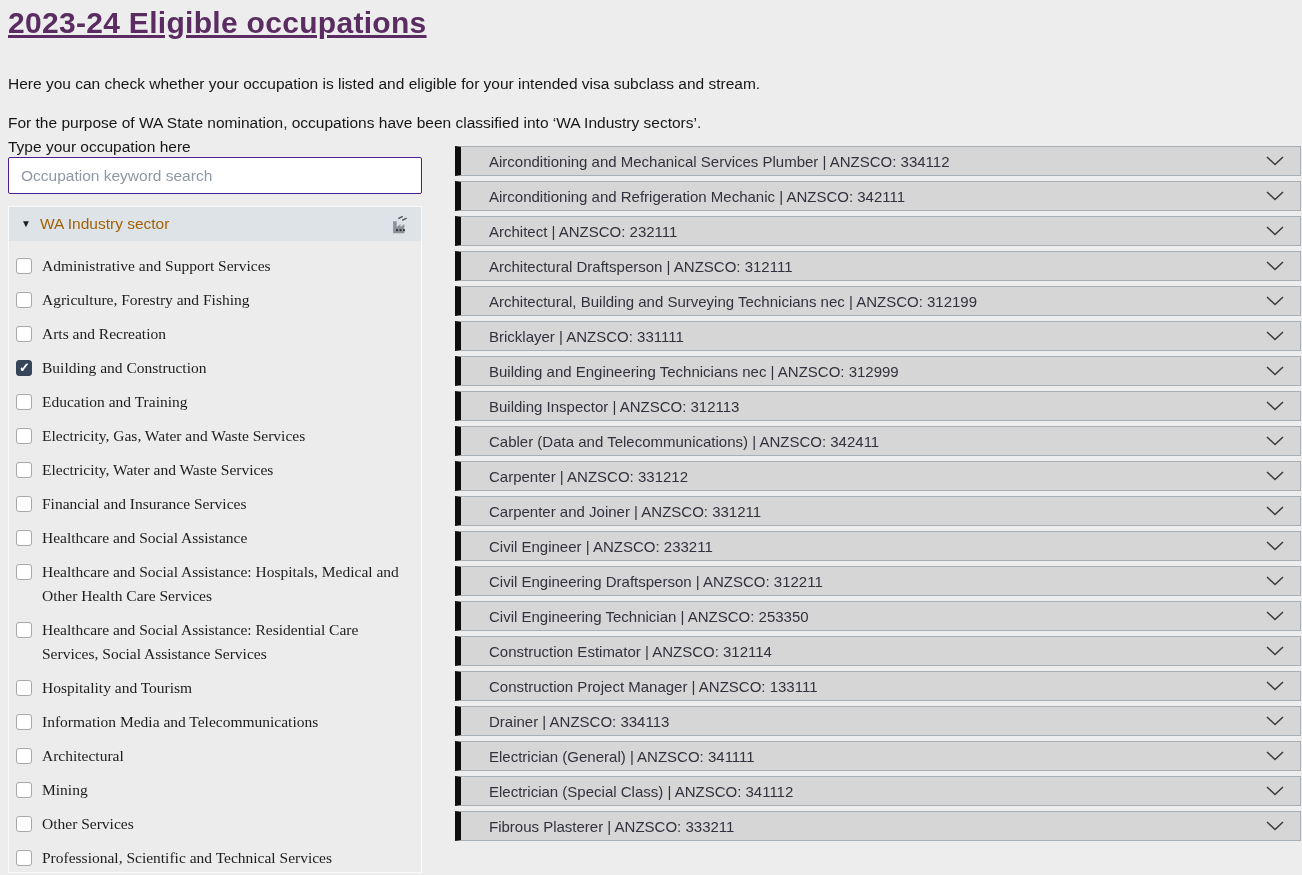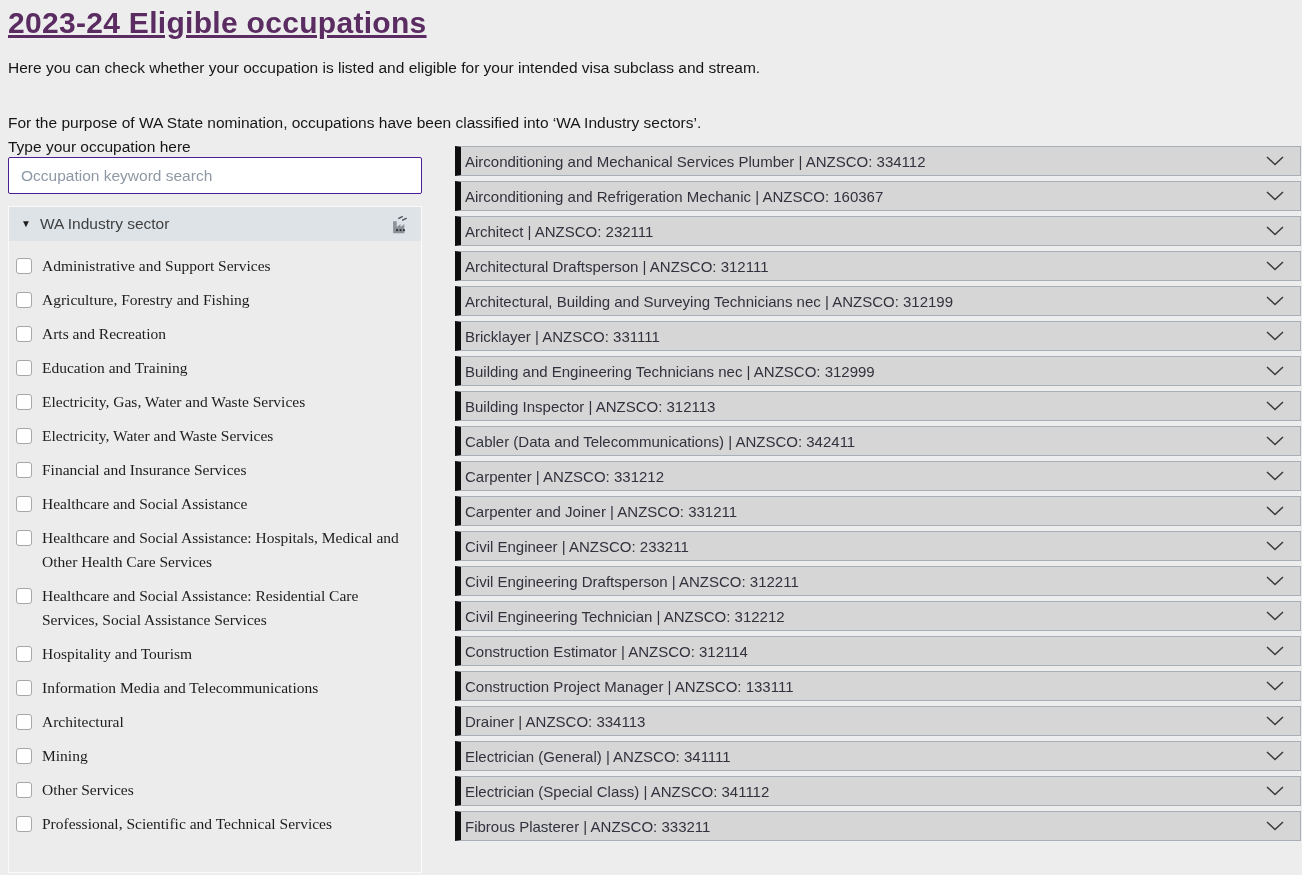--- a/index.html
+++ b/index.html
@@ -7,21 +7,21 @@
     width:1302px; height:875px; overflow:hidden;
     font-family:"Liberation Sans", sans-serif; color:#1f1f1f;
   }
   .stage { position:relative; width:1302px; height:875px; }
 
   .page-title {
     position:absolute; left:8px; top:6px; margin:0;
     font-size:30px; font-weight:bold; color:#5a2c61; letter-spacing:.3px;text-decoration:underline;
   }
   .intro { position:absolute; left:8px; font-size:15.5px; color:#161616; }
-  .intro-1 { top:43px; }
+  .intro-1 { top:59px; }
   .intro-2 { top:98px; }
 
   
   .search-label { position:absolute; left:8px; top:138px; font-size:15.5px; color:#161616; }
   .search-input {
     position:absolute; left:8px; top:157px; width:414px; height:37px;
     box-sizing:border-box; border:1px solid #4c1d95; border-radius:2px;
     background:#ffffff; padding:0 12px; font-size:15.5px; color:#333;
     font-family:"Liberation Sans", sans-serif; outline:none;
   }
@@ -29,21 +29,21 @@
 
   .facet {
     position:absolute; left:8px; top:206px; width:414px; height:667px;
     box-sizing:border-box; border:1px solid #fafafa; background:#ececec; overflow:hidden;
   }
   .facet-header {
     height:34px; background:#dde3e7; display:flex; align-items:center;
     padding:0 10px 0 12px; cursor:pointer;
   }
   .caret { font-size:10px; color:#1d1d1d; margin-right:9px; line-height:1; }
-  .facet-title { font-size:15.5px; color:#404040; flex:1; }
+  .facet-title { font-size:15.5px; color:#a16207; flex:1; }
   .factory-icon { display:flex; align-items:center; }
 
   .sector-list { padding-top:8px;font-family:Liberation Serif, serif; }
   .sector-item { display:flex; align-items:flex-start; padding:5px 10px 5px 7px; cursor:pointer; }
   .cb {
     width:16px; height:16px; min-width:16px; box-sizing:border-box;
     border:1px solid #a7a7a7; border-radius:3px; background:#ffffff;
     margin:4px 10px 0 0; position:relative;
   }
   .cb.checked { background:#36455a; border-color:#36455a; }
@@ -51,21 +51,21 @@
     content:"✓"; position:absolute; left:2px; top:-1px;
     color:#fff; font-size:13px; font-weight:bold;
   }
   .sector-label { font-size:15.5px; line-height:24px; color:#1d1d1d; }
 
   
   .occupation-list { position:absolute; left:455px; top:146px; width:846px; }
   .occ-row {
     box-sizing:border-box; height:30px; margin-bottom:5px;
     background:#d6d6d6; border:1px solid #a9afb6; border-left:6px solid #0e0e0e;
-    display:flex; align-items:center; padding:0 16px 0 4px; cursor:pointer;
+    display:flex; align-items:center; padding:0 16px 0 28px; cursor:pointer;
   }
   .occ-title { font-size:15px; color:#32323e; flex:1; white-space:nowrap; overflow:hidden; }
   .text-cursor { display:inline-block; width:2px; height:16px; background:#141414; vertical-align:-3px; margin-left:1px; }
   .chev { width:18px; height:10px; flex:none; margin-left:12px; }
 </style>
 </head>
 <body>
 
 <div class="stage">
 
@@ -102,20 +102,24 @@
         <div class="sector-item">
           <span class="cb"></span>
           <span class="sector-label">Agriculture, Forestry and Fishing</span>
         </div>
 
         <div class="sector-item">
           <span class="cb"></span>
           <span class="sector-label">Arts and Recreation</span>
         </div>
 
+        <div class="sector-item">
+          <span class="cb checked"></span>
+          <span class="sector-label">Building and Construction</span>
+        </div>
 
         <div class="sector-item">
           <span class="cb"></span>
           <span class="sector-label">Education and Training</span>
         </div>
 
         <div class="sector-item">
           <span class="cb"></span>
           <span class="sector-label">Electricity, Gas, Water and Waste Services</span>
         </div>
@@ -180,21 +184,21 @@
   <div class="occupation-list">
 
       <div class="occ-row">
         <span class="occ-title"><span>Airconditioning and Mechanical Services Plumber | ANZSCO: 334112</span></span>
         <svg class="chev" viewBox="0 0 18 10" aria-hidden="true">
           <polyline points="1,1 9,8.5 17,1" fill="none" stroke="#3a3a3a" stroke-width="1.5"></polyline>
         </svg>
       </div>
 
       <div class="occ-row">
-        <span class="occ-title"><span>Airconditioning and Refrigeration Mechanic | ANZSCO: 160367</span></span>
+        <span class="occ-title"><span>Airconditioning and Refrigeration Mechanic | ANZSCO: 342111</span></span>
         <svg class="chev" viewBox="0 0 18 10" aria-hidden="true">
           <polyline points="1,1 9,8.5 17,1" fill="none" stroke="#3a3a3a" stroke-width="1.5"></polyline>
         </svg>
       </div>
 
       <div class="occ-row">
         <span class="occ-title"><span>Architect | ANZSCO: 232111</span></span>
         <svg class="chev" viewBox="0 0 18 10" aria-hidden="true">
           <polyline points="1,1 9,8.5 17,1" fill="none" stroke="#3a3a3a" stroke-width="1.5"></polyline>
         </svg>
@@ -265,21 +269,21 @@
       </div>
 
       <div class="occ-row">
         <span class="occ-title"><span>Civil Engineering Draftsperson | ANZSCO: 312211</span></span>
         <svg class="chev" viewBox="0 0 18 10" aria-hidden="true">
           <polyline points="1,1 9,8.5 17,1" fill="none" stroke="#3a3a3a" stroke-width="1.5"></polyline>
         </svg>
       </div>
 
       <div class="occ-row">
-        <span class="occ-title"><span>Civil Engineering Technician | ANZSCO: 312212</span></span>
+        <span class="occ-title"><span>Civil Engineering Technician | ANZSCO: 253350</span></span>
         <svg class="chev" viewBox="0 0 18 10" aria-hidden="true">
           <polyline points="1,1 9,8.5 17,1" fill="none" stroke="#3a3a3a" stroke-width="1.5"></polyline>
         </svg>
       </div>
 
       <div class="occ-row">
         <span class="occ-title"><span>Construction Estimator | ANZSCO: 312114</span></span>
         <svg class="chev" viewBox="0 0 18 10" aria-hidden="true">
           <polyline points="1,1 9,8.5 17,1" fill="none" stroke="#3a3a3a" stroke-width="1.5"></polyline>
         </svg>

